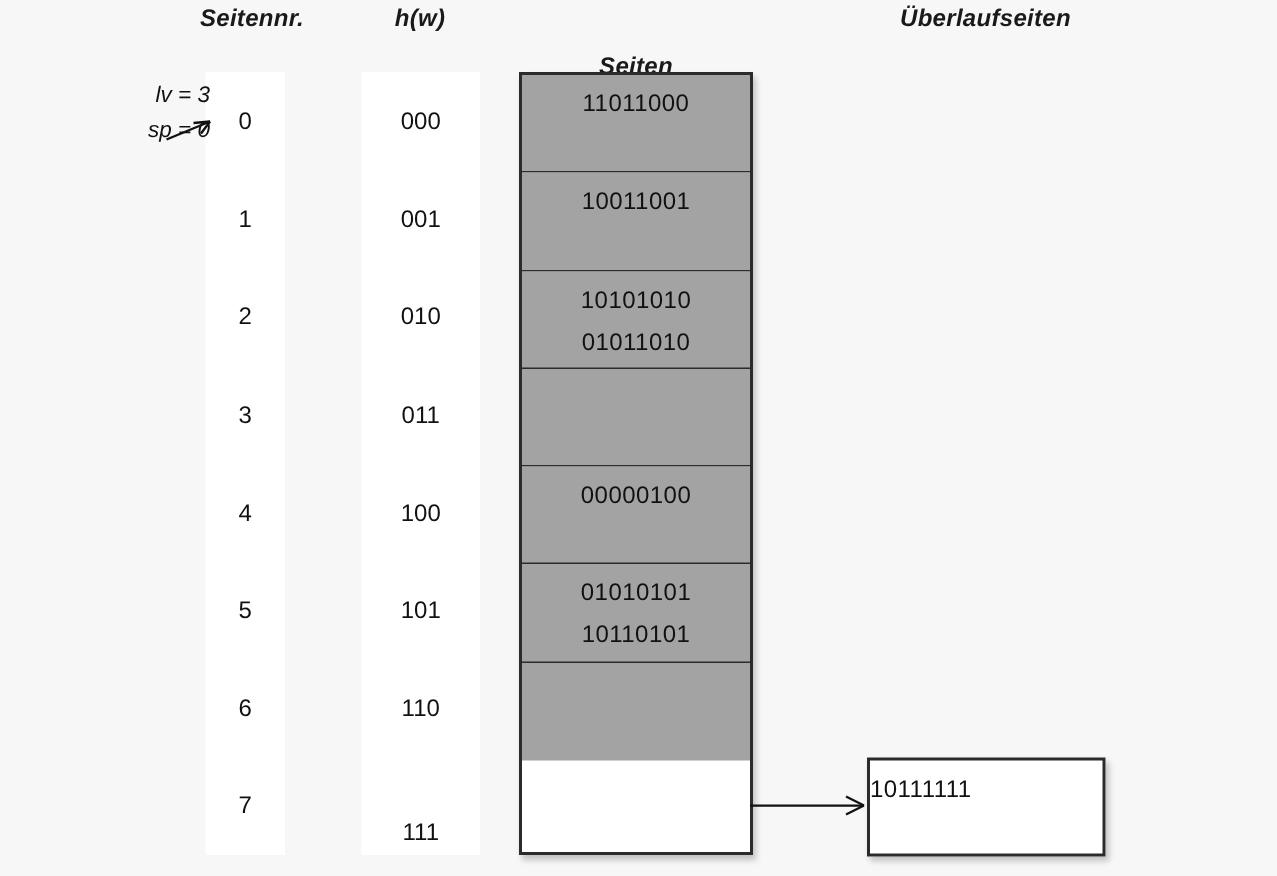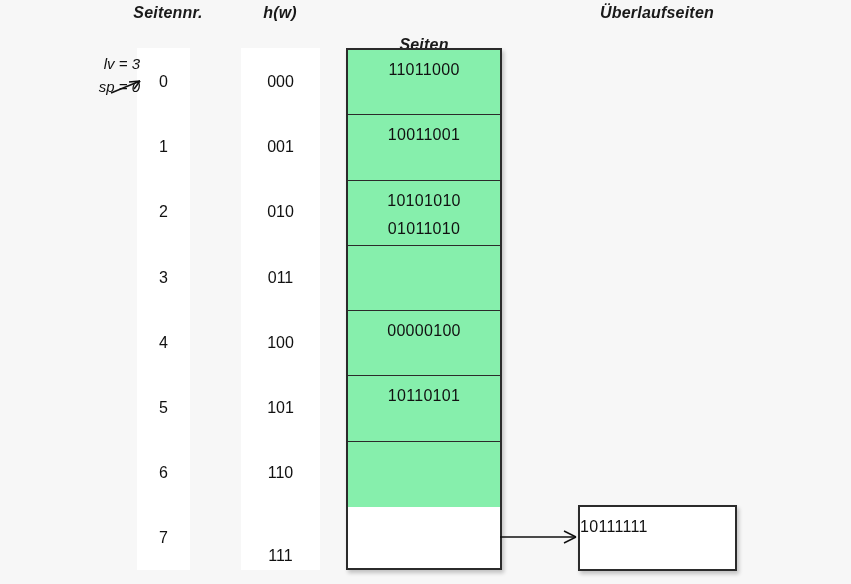--- a/index.html
+++ b/index.html
@@ -88,21 +88,21 @@
   .page-row {
     position: relative;
     height: 65.25px;
     box-sizing: border-box;
     border-bottom: 1.6px solid #2b2b2b;
     display: flex;
     flex-direction: column;
     align-items: center;
     justify-content: flex-start;
     padding-top: 6px;
-    background: #86efac;
+    background: #a3a3a3;
   }
   .page-row:last-child {
     border-bottom: none;
   }
   .page-entry {
     font-size: 16px;
     font-weight: 500;
     line-height: 28px;
     color: #111111;
     letter-spacing: 0.3px;
@@ -184,20 +184,21 @@
     </div>
     <div class="page-row">
       <span class="page-entry">10101010</span>
       <span class="page-entry">01011010</span>
     </div>
     <div class="page-row"></div>
     <div class="page-row">
       <span class="page-entry">00000100</span>
     </div>
     <div class="page-row">
+      <span class="page-entry">01010101</span>
       <span class="page-entry">10110101</span>
     </div>
     <div class="page-row"></div>
   </div>
 
   <svg id="overflow-arrow" viewBox="0 0 82 26">
     <line x1="0" y1="13" x2="76" y2="13" stroke="#111111" stroke-width="1.5"></line>
     <line x1="76" y1="13" x2="64" y2="7" stroke="#111111" stroke-width="1.5"></line>
     <line x1="76" y1="13" x2="64" y2="19" stroke="#111111" stroke-width="1.5"></line>
   </svg>

